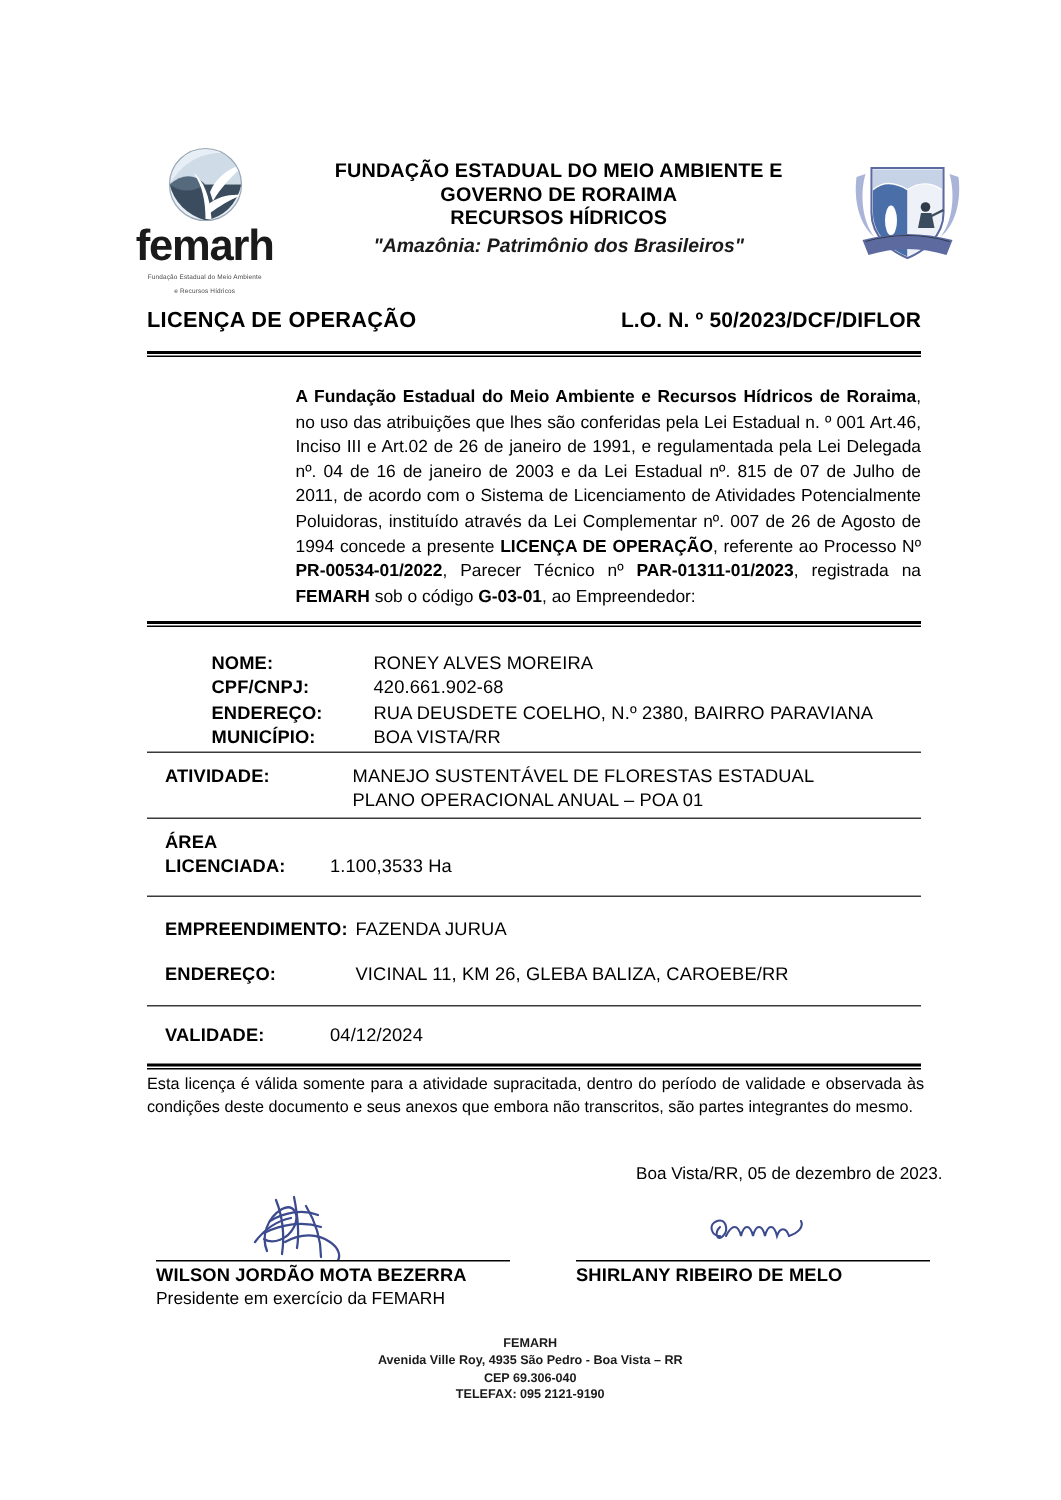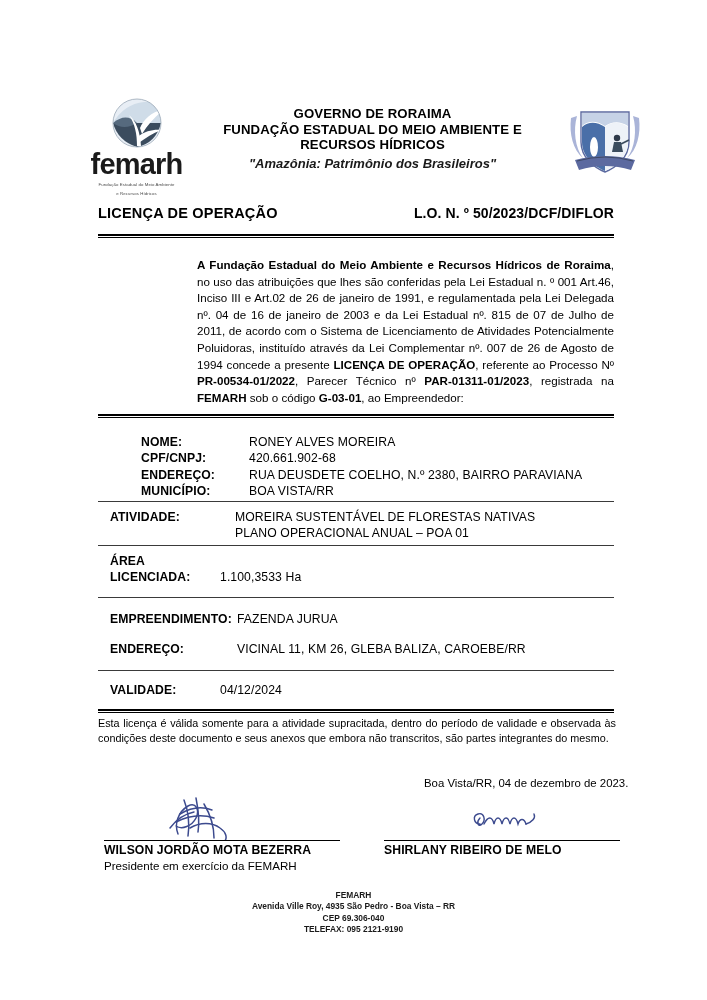--- a/index.html
+++ b/index.html
@@ -259,22 +259,22 @@
           <path d="M35 38 C41 33 50 31 58 32 C49 35 42 40 36 44 Z" fill="#ffffff"></path>
         </g>
         <circle cx="33" cy="25" r="24" fill="none" stroke="#9aa8b6" stroke-width="0.8"></circle>
       </svg>
       <div class="logo-word">femarh</div>
       <div class="logo-sub">Fundação Estadual do Meio Ambiente</div>
       <div class="logo-sub">e Recursos Hídricos</div>
     </div>
 
     <div class="title-block">
+      <div class="title-line">FUNDAÇÃO ESTADUAL DO MEIO AMBIENTE E</div>
       <div class="title-line">GOVERNO DE RORAIMA</div>
-      <div class="title-line">FUNDAÇÃO ESTADUAL DO MEIO AMBIENTE E</div>
       <div class="title-line">RECURSOS HÍDRICOS</div>
       <div class="title-motto">"Amazônia: Patrimônio dos Brasileiros"</div>
     </div>
 
     <div class="crest-block">
       <svg class="crest" viewBox="0 0 76 82">
         <path d="M10 16 C6 30 8 48 16 58 C6 50 2 34 4 18 Z" fill="#aab4d8"></path>
         <path d="M66 16 C70 30 68 48 60 58 C70 50 74 34 72 18 Z" fill="#aab4d8"></path>
         <path d="M14 12 L62 12 L62 42 C62 58 48 68 38 72 C28 68 14 58 14 42 Z" fill="#ffffff" stroke="#5c6aa0" stroke-width="1.4"></path>
         <path d="M15 13 L61 13 L61 26 C52 20 44 22 38 26 C30 21 22 20 15 26 Z" fill="#c6d2e6"></path>
@@ -320,21 +320,21 @@
       <div class="fvalue">BOA VISTA/RR</div>
     </div>
   </div>
 
   <div class="rule-thin" style="top:501px;"></div>
 
   <div class="fields w-act" style="top:509px;">
     <div class="frow">
       <div class="flabel">ATIVIDADE:</div>
       <div>
-        <div class="fvalue">MOREIRA SUSTENTÁVEL DE FLORESTAS NATIVAS</div>
+        <div class="fvalue">MANEJO SUSTENTÁVEL DE FLORESTAS ESTADUAL</div>
         <div class="fvalue">PLANO OPERACIONAL ANUAL – POA 01</div>
       </div>
     </div>
   </div>
 
   <div class="rule-thin" style="top:545px;"></div>
 
   <div class="fields w-val" style="top:553px;">
     <div class="frow">
       <div class="flabel">ÁREA</div>
@@ -367,21 +367,21 @@
     <div class="frow">
       <div class="flabel">VALIDADE:</div>
       <div class="fvalue">04/12/2024</div>
     </div>
   </div>
 
   <div class="rule-double" style="top:709px;"></div>
 
   <div class="disclaimer">Esta licença é válida somente para a atividade supracitada, dentro do período de validade e observada às condições deste documento e seus anexos que embora não transcritos, são partes integrantes do mesmo.</div>
 
-  <div class="place-date">Boa Vista/RR, 04 de dezembro de 2023.</div>
+  <div class="place-date">Boa Vista/RR, 05 de dezembro de 2023.</div>
 
   <div class="sig-area">
 
     <div class="sig-col left">
       <svg class="sig-ink" viewBox="0 0 236 46">
         <g fill="none" stroke="#3c4a8e" stroke-width="1.5" stroke-linecap="round">
           <path d="M74 40 C70 30 74 18 84 12 C92 8 96 16 92 24 C88 32 78 36 72 32"></path>
           <path d="M80 6 C84 16 86 28 84 42"></path>
           <path d="M92 4 C94 14 96 26 94 38"></path>
           <path d="M76 20 C86 14 98 12 108 16"></path>

